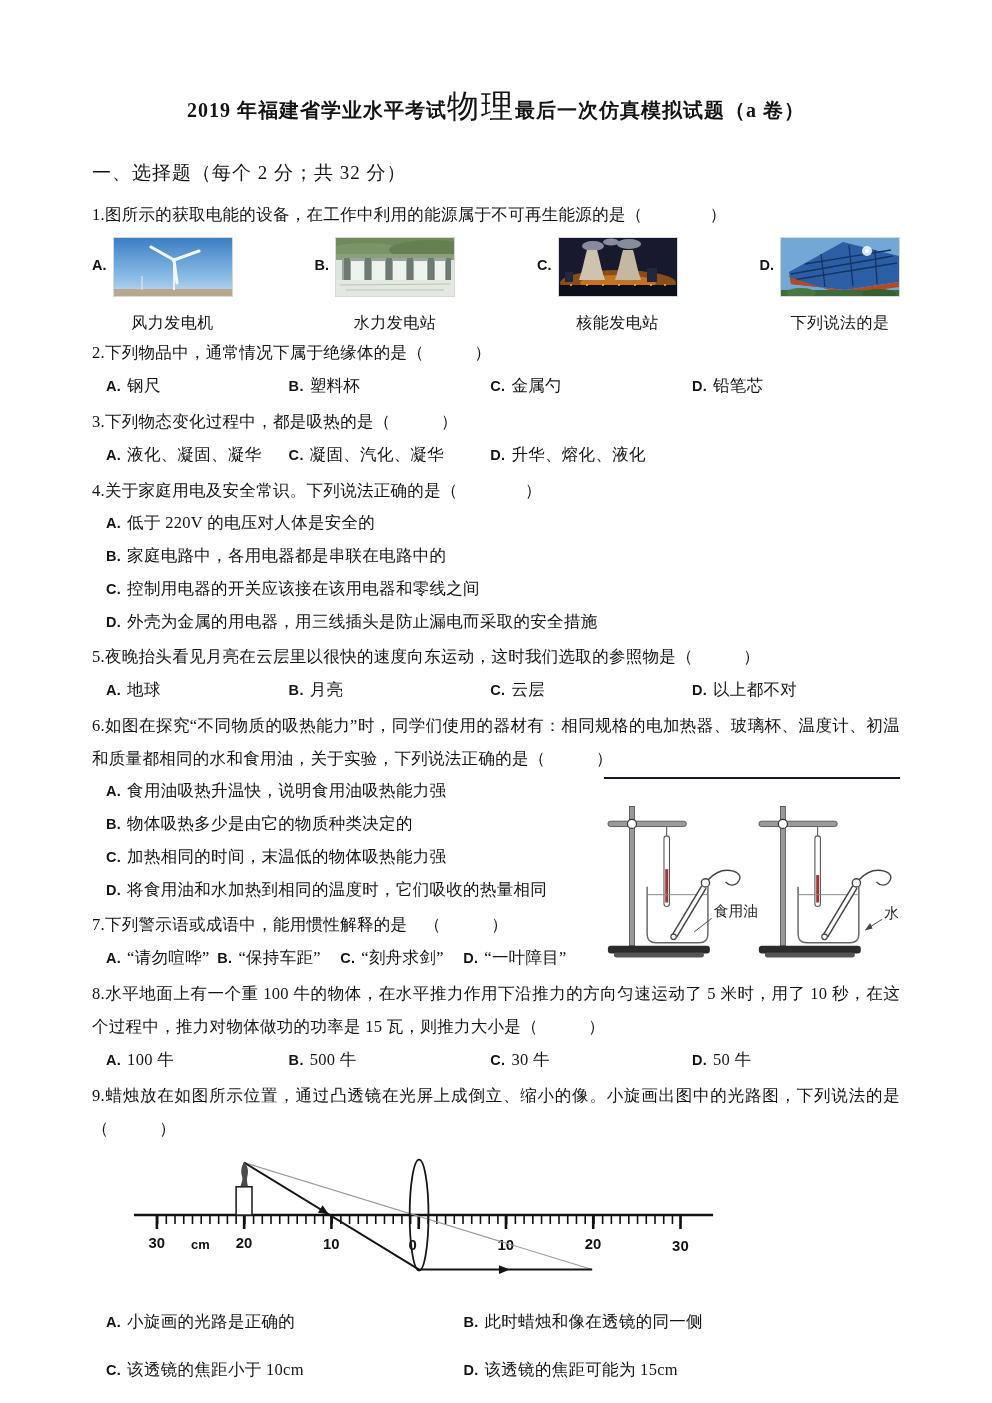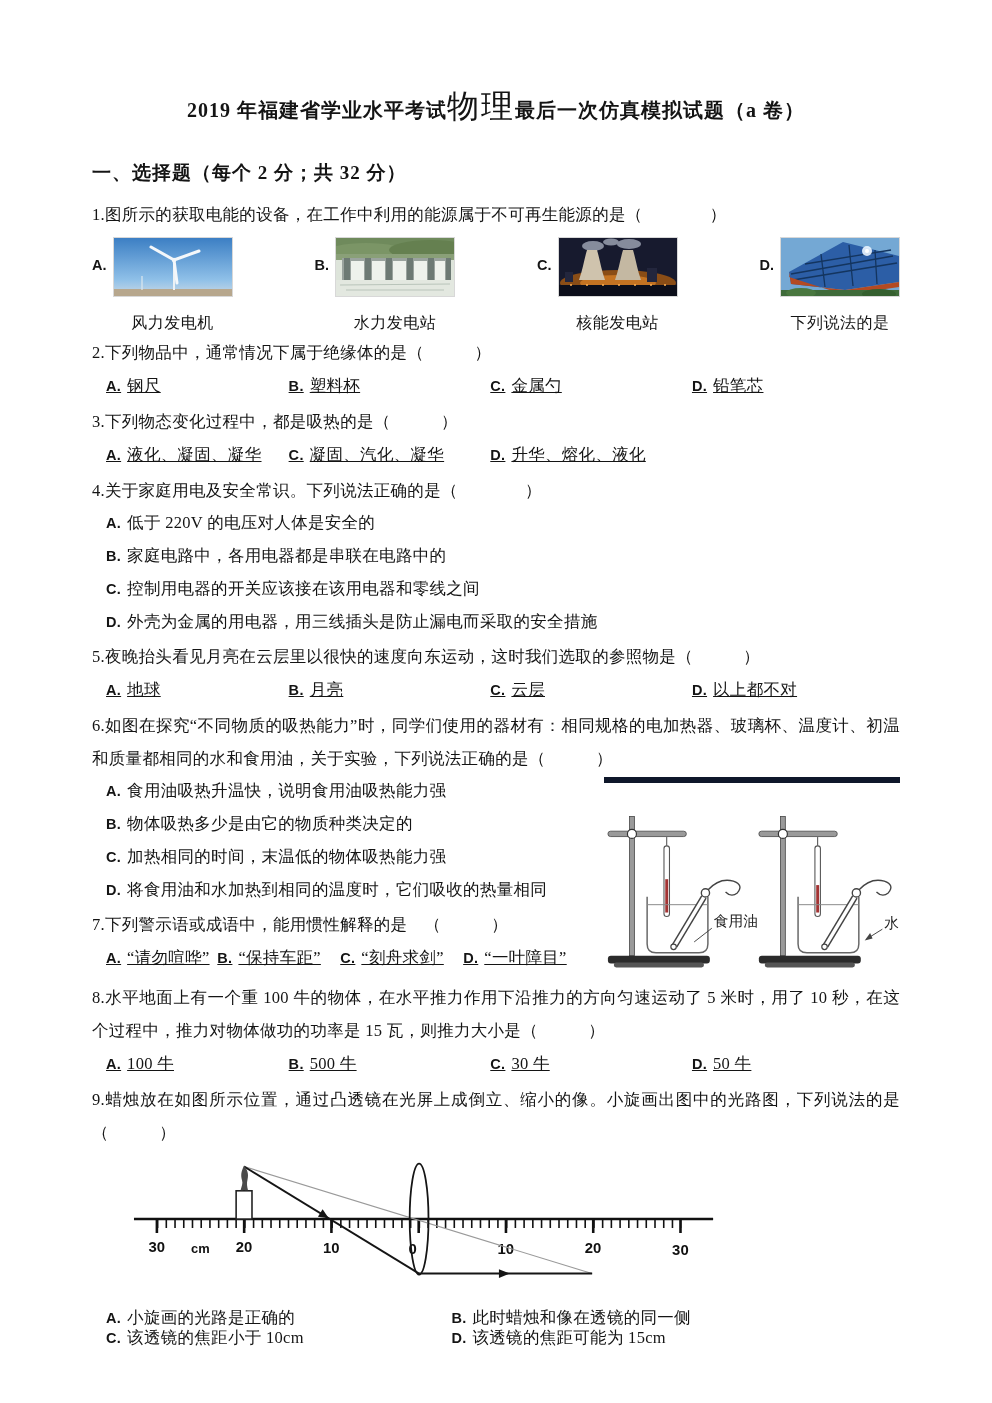--- a/index.html
+++ b/index.html
@@ -7,37 +7,37 @@
     width:992px;height:1403px;overflow:hidden;
     font-family:"Liberation Serif","DejaVu Sans",serif;
     color:#141414;
   }
   .page{padding:84px 92px 40px 92px;width:808px;}
   
   .title{text-align:center;white-space:nowrap;margin:0 0 24px 0;line-height:44px;}
   .title .t-bold{font-weight:700;font-size:20px;letter-spacing:1px;}
   .title .t-phys{font-weight:400;font-size:32px;letter-spacing:2px;}
   
-  .section-heading{font-size:19px;letter-spacing:1px;margin:0 0 10px 0;line-height:30px;font-weight:bold;}
+  .section-heading{font-size:19px;letter-spacing:1px;margin:0 0 10px 0;line-height:30px;}
   
   .stem{font-size:16.5px;line-height:33px;letter-spacing:.3px;text-align:justify;}
   .optl{font-family:"Liberation Sans","DejaVu Sans",sans-serif;font-weight:700;font-size:14.5px;margin-right:6px;}
-  .opts4{display:grid;grid-template-columns:23% 25.4% 25.4% 26.2%;padding-left:14px;line-height:33px;font-size:16.5px;letter-spacing:.3px;text-decoration:underline;}
-  .opts2{display:grid;grid-template-columns:43.5% 56.5%;padding-left:14px;line-height:20px;font-size:16.5px;letter-spacing:.3px;}
+  .opts4{display:grid;grid-template-columns:23% 25.4% 25.4% 26.2%;padding-left:14px;line-height:33px;font-size:16.5px;letter-spacing:.3px;}
+  .opts2{display:grid;grid-template-columns:43.5% 56.5%;padding-left:14px;line-height:36px;font-size:16.5px;letter-spacing:.3px;gap:12px;}
   .optlines{padding-left:14px;font-size:16.5px;line-height:31px;letter-spacing:.3px;}
   .optlines .optline{margin:0 0 1px 0;}
   .qblock{margin:0 0 2px 0;}
   
   .q1-row{display:flex;justify-content:space-between;align-items:flex-start;margin:6px 0 2px 0;}
   .q1-item{display:flex;align-items:flex-start;}
   .q1-item .optl{margin-top:20px;}
   .q1-cap{text-align:center;font-size:16px;margin-top:16px;letter-spacing:.5px;}
   .q1-img{display:block;border:1px solid #d8d8d8;}
   
-  .q6-fig{float:right;width:296px;margin:2px 0 4px 14px;border-top:6px solid #0f172a;padding-top:22px;}
+  .q6-fig{float:right;width:296px;margin:2px 0 4px 14px;border-top:2px solid #0f172a;padding-top:16px;}
   .clear{clear:both;}
   
   .q9-fig{margin:4px 0 6px 40px;}
   svg text{font-family:"Liberation Sans","DejaVu Sans",sans-serif;}
 </style>
 </head>
 <body>
 
 <div class="page">
 

